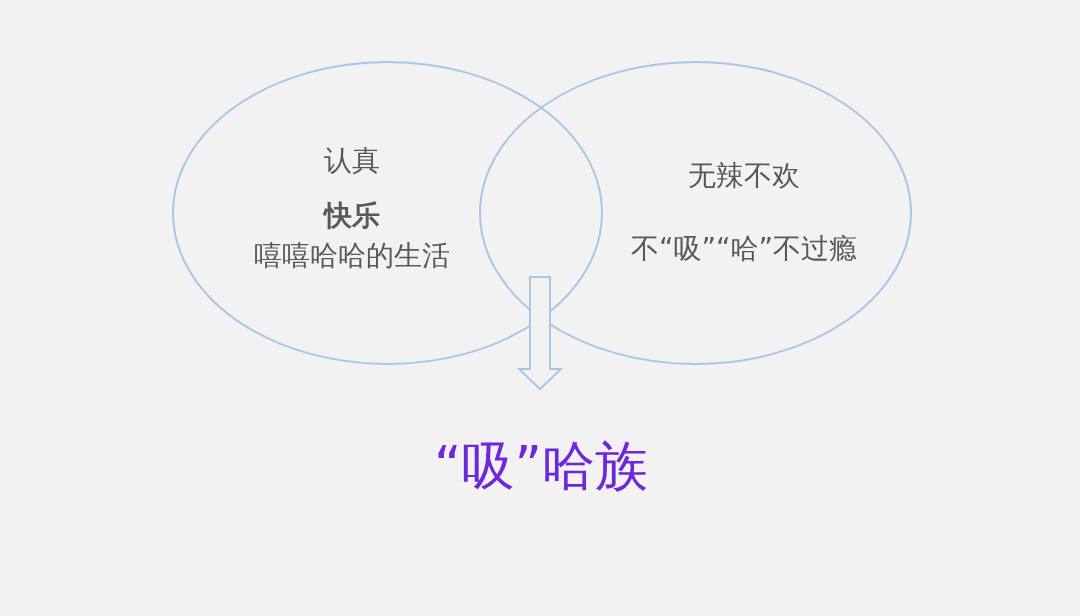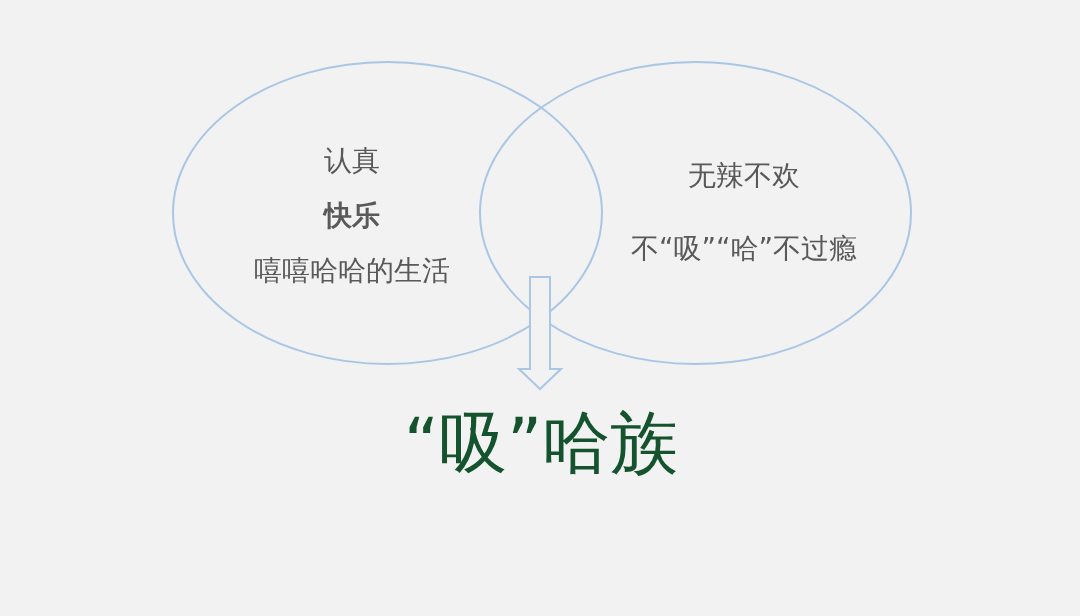--- a/index.html
+++ b/index.html
@@ -1,32 +1,32 @@
 <!DOCTYPE html>
 <html><head>
 <meta charset="utf-8">
 <style>
   html, body { margin:0; padding:0; }
   body { width:1080px; height:616px; background:#f2f2f2; position:relative; overflow:hidden;
          font-family:"DejaVu Sans", "Liberation Sans", sans-serif; }
   svg.shapes { position:absolute; left:0; top:0; }
   .txt { position:absolute; color:#595959; font-size:28px; white-space:nowrap;
          transform:translate(-50%,-50%); line-height:1; }
-  .title { position:absolute; left:541px; top:443px; transform:translate(-50%,-50%);
-           color:#14532d; font-size:68px; white-space:nowrap; line-height:1; }
+  .title { position:absolute; left:541px; top:465px; transform:translate(-50%,-50%);
+           color:#6d28d9; font-size:53px; white-space:nowrap; line-height:1; }
 </style>
 </head>
 <body>
 
 <svg class="shapes" width="1080" height="616">
   <ellipse cx="387.5" cy="213" rx="214.5" ry="151" fill="none" stroke="#a9c6e5" stroke-width="2"></ellipse>
   <ellipse cx="695.5" cy="213" rx="215.5" ry="151" fill="none" stroke="#a9c6e5" stroke-width="2"></ellipse>
   <polygon points="530,277 550,277 550,369 561,369 540,389 519,369 530,369" fill="#f2f2f2" stroke="#a9c6e5" stroke-width="2" stroke-linejoin="miter"></polygon>
 </svg>
 
 <div class="txt" style="left:352px; top:161px;">认真</div>
 <div class="txt" style="left:352px; top:216px;font-weight:bold;">快乐</div>
-<div class="txt" style="left:352px; top:271px;">嘻嘻哈哈的生活</div>
+<div class="txt" style="left:352px; top:256px;">嘻嘻哈哈的生活</div>
 
 <div class="txt" style="left:744px; top:176px;">无辣不欢</div>
 <div class="txt" style="left:744px; top:249px;">不“吸”“哈”不过瘾</div>
 
 <div class="title">“吸”哈族</div>
 
 </body></html>

